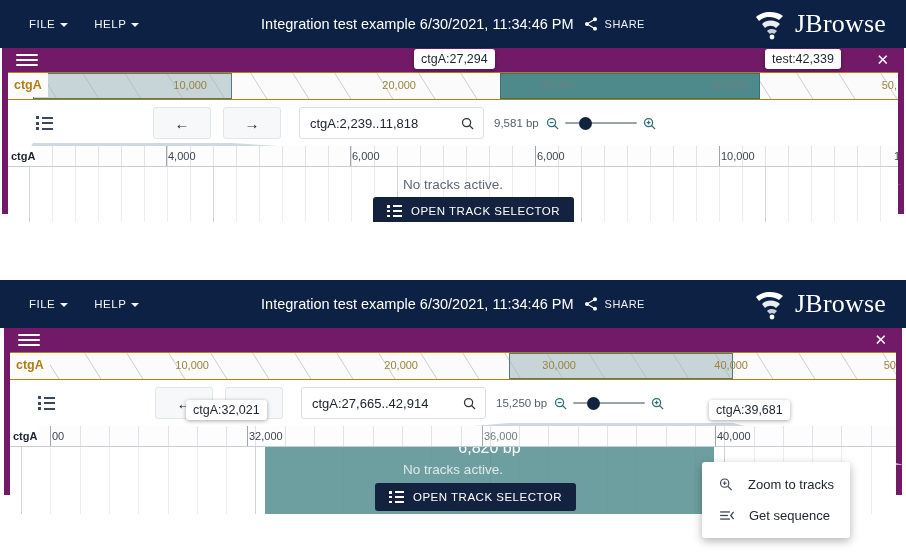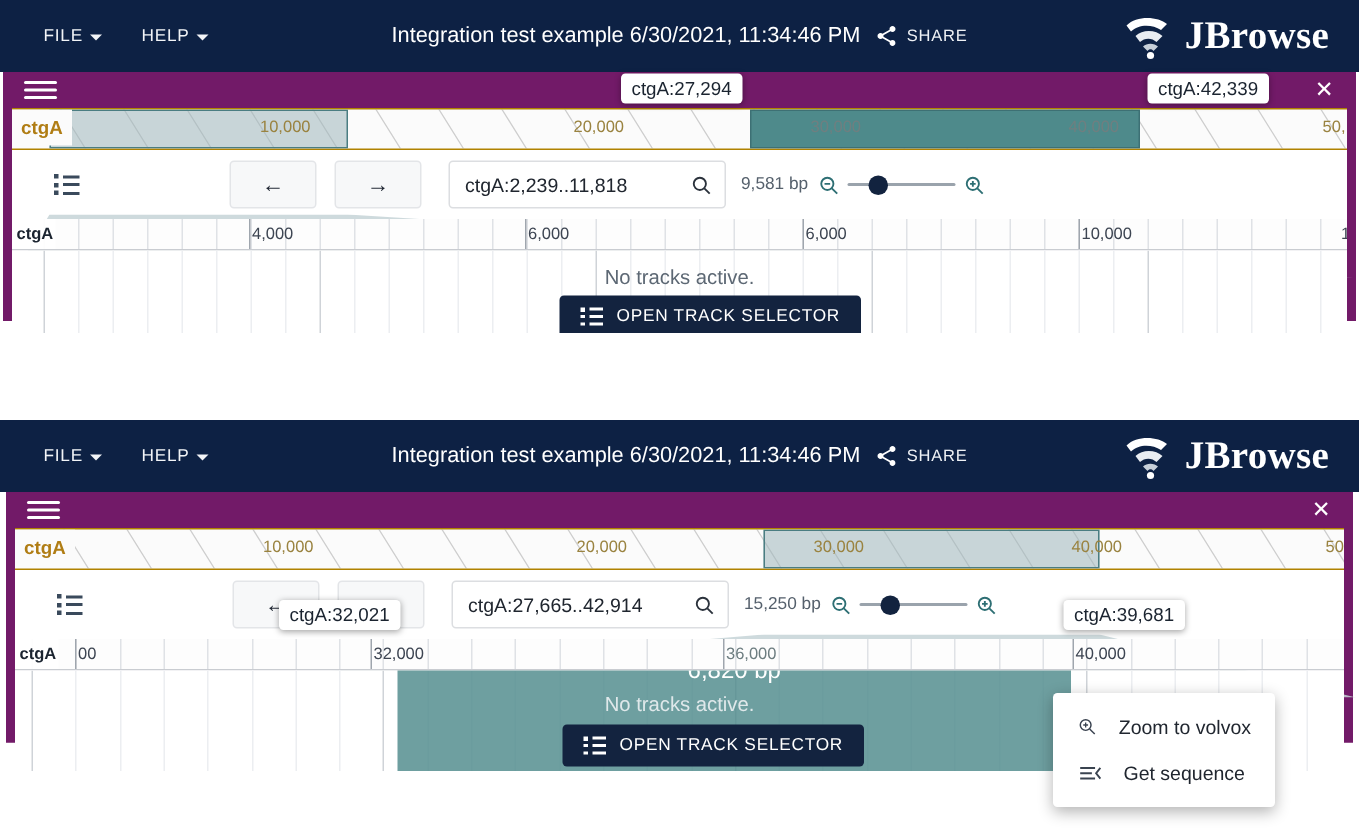--- a/index.html
+++ b/index.html
@@ -41,21 +41,21 @@
   .appbar-center > *{pointer-events:auto;}
   .app-title{font-size:14.5px;color:#ffffff;white-space:nowrap;}
   .share-wrap{display:flex;align-items:center;gap:6px;cursor:pointer;}
   .share-label{font-size:11px;letter-spacing:.5px;color:#eef1f5;}
   .logo{
     position:absolute;right:20px;top:50%;transform:translateY(-50%);
     display:flex;align-items:center;gap:8px;cursor:pointer;
   }
   .logo-text{
     font-family:"Liberation Serif", serif;
-    font-size:26px;font-weight:700;color:#ffffff;letter-spacing:.2px;
+    font-size:26px;font-weight:400;color:#ffffff;letter-spacing:.2px;
   }
 
   
   .view{
     position:relative;
     margin:0 2px;
     border:6px solid #721a68;
     border-top:0;
     background:#ffffff;
     box-sizing:border-box;
@@ -447,21 +447,21 @@
             <span>
               <b></b>
               <i></i>
             </span>
           </span>
         <span>OPEN TRACK SELECTOR</span>
       </div>
     </div>
 
     <div class="tip" style="left:406px;top:1px;">ctgA:27,294</div>
-    <div class="tip" style="left:757px;top:1px;">ctgA:42,339</div>
+    <div class="tip" style="left:757px;top:1px;">test:42,339</div>
   </div>
 
   <div class="page-bg" style="top:222px;height:58px;"></div>
 
   <div class="appbar" style="position:absolute;left:0;right:0;top:280px;">
     <div class="menu-btn">
       <span>FILE</span>
       <span class="caret"></span>
     </div>
     <div class="menu-btn">
@@ -685,21 +685,21 @@
   </div>
 
   <div class="ctxmenu" style="left:702px;top:462px;width:146px;">
     <div class="ctxitem">
       <svg width="17" height="17" viewBox="0 0 24 24">
         <circle cx="10" cy="10" r="6.2" fill="none" stroke="#3a4350" stroke-width="1.7"></circle>
         <line x1="7.2" y1="10" x2="12.8" y2="10" stroke="#3a4350" stroke-width="1.5"></line>
         <line x1="10" y1="7.2" x2="10" y2="12.8" stroke="#3a4350" stroke-width="1.5"></line>
         <line x1="14.6" y1="14.6" x2="20.5" y2="20.5" stroke="#3a4350" stroke-width="1.7"></line>
       </svg>
-      <span>Zoom to volvox</span>
+      <span>Zoom to tracks</span>
     </div>
     <div class="ctxitem">
       <svg width="17" height="17" viewBox="0 0 24 24">
         <line x1="3" y1="7" x2="17" y2="7" stroke="#3a4350" stroke-width="1.8"></line>
         <line x1="3" y1="12" x2="14" y2="12" stroke="#3a4350" stroke-width="1.8"></line>
         <line x1="3" y1="17" x2="17" y2="17" stroke="#3a4350" stroke-width="1.8"></line>
         <polyline points="22,7 18,12 22,17" fill="none" stroke="#3a4350" stroke-width="1.8"></polyline>
       </svg>
       <span>Get sequence</span>
     </div>

